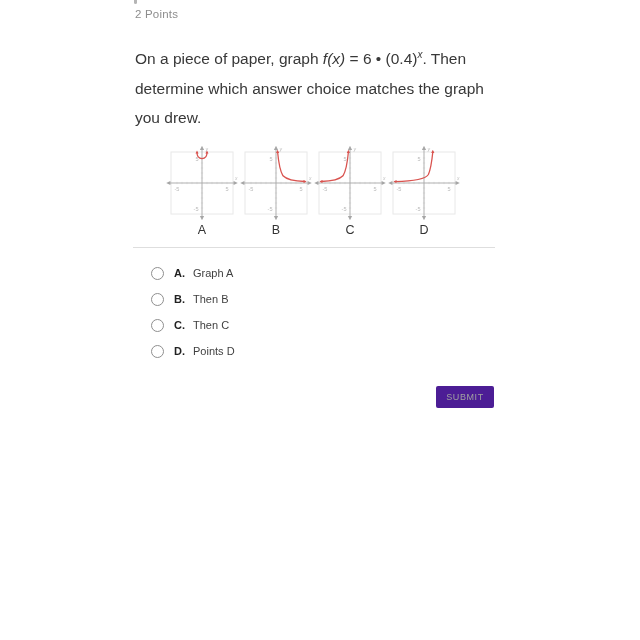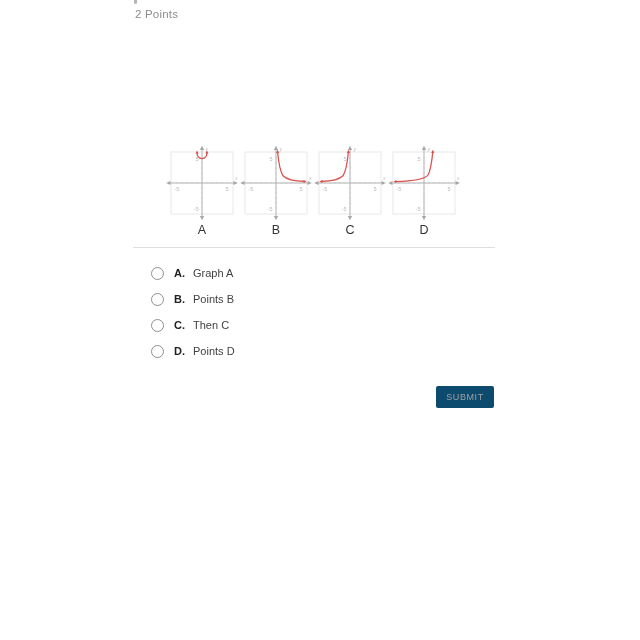--- a/index.html
+++ b/index.html
@@ -38,33 +38,34 @@
              flex-direction:column; }
   .option-row { display:flex; align-items:center; height:18px; margin-bottom:8px;
                 cursor:pointer; }
   .radio { width:13px; height:13px; border:1.5px solid #8f8f8f; border-radius:50%;
            background:#fff; flex:0 0 auto; }
   .option-letter { font-size:11px; font-weight:bold; color:#212121; margin-left:10px;
                    width:15px; }
   .option-label { font-size:11px; color:#3f3f3f; margin-left:4px;text-align:center; }
 
   .submit-btn { position:absolute; left:425px; top:386px; width:58px; height:22px;
-                background:#0c4a6e; border:none; border-radius:2px; color:#a1a1a1;
+                background:#4c1d95; border:none; border-radius:2px; color:#a1a1a1;
                 font-size:9px; letter-spacing:0.6px; text-align:center;
                 font-family:"Liberation Sans",sans-serif; cursor:pointer; }
 </style>
 </head>
 <body>
 
 <div class="page">
 
   <div class="cutoff-mark"></div>
 
   <div class="points-label">2 Points</div>
 
+  <p class="question"><span>On a piece of paper, graph </span><span class="math-italic">f(x)</span><span> = 6 • (0.4)</span><span class="math-exp">x</span><span>. Then determine which answer choice matches the graph you drew.</span></p>
 
   <div class="figure">
 
     <div class="graph-cell">
       <svg width="74" height="78" viewBox="0 0 74 78">
         <rect class="plot-box" x="6" y="8" width="62" height="62"></rect>
         <line class="axis-line" x1="3" y1="39" x2="71" y2="39"></line>
         <line class="axis-line" x1="37" y1="4" x2="37" y2="74"></line>
         <path class="axis-arrow" d="M1.2,39 L5.4,36.9 L5.4,41.1 Z M72.8,39 L68.6,36.9 L68.6,41.1 Z M37,1.8 L34.9,6 L39.1,6 Z M37,76.2 L34.9,72 L39.1,72 Z"></path>
         <path class="tick-path" d="M12 37.9V40.1M17 37.9V40.1M22 37.9V40.1M27 37.9V40.1M32 37.9V40.1M42 37.9V40.1M47 37.9V40.1M52 37.9V40.1M57 37.9V40.1M62 37.9V40.1M35.9 14H38.1M35.9 19H38.1M35.9 24H38.1M35.9 29H38.1M35.9 34H38.1M35.9 44H38.1M35.9 49H38.1M35.9 54H38.1M35.9 59H38.1M35.9 64H38.1"></path>
@@ -143,21 +144,21 @@
 
   <div class="options">
     <div class="option-row">
       <span class="radio"></span>
       <span class="option-letter">A.</span>
       <span class="option-label">Graph A</span>
     </div>
     <div class="option-row">
       <span class="radio"></span>
       <span class="option-letter">B.</span>
-      <span class="option-label">Points B</span>
+      <span class="option-label">Then B</span>
     </div>
     <div class="option-row">
       <span class="radio"></span>
       <span class="option-letter">C.</span>
       <span class="option-label">Then C</span>
     </div>
     <div class="option-row">
       <span class="radio"></span>
       <span class="option-letter">D.</span>
       <span class="option-label">Points D</span>

